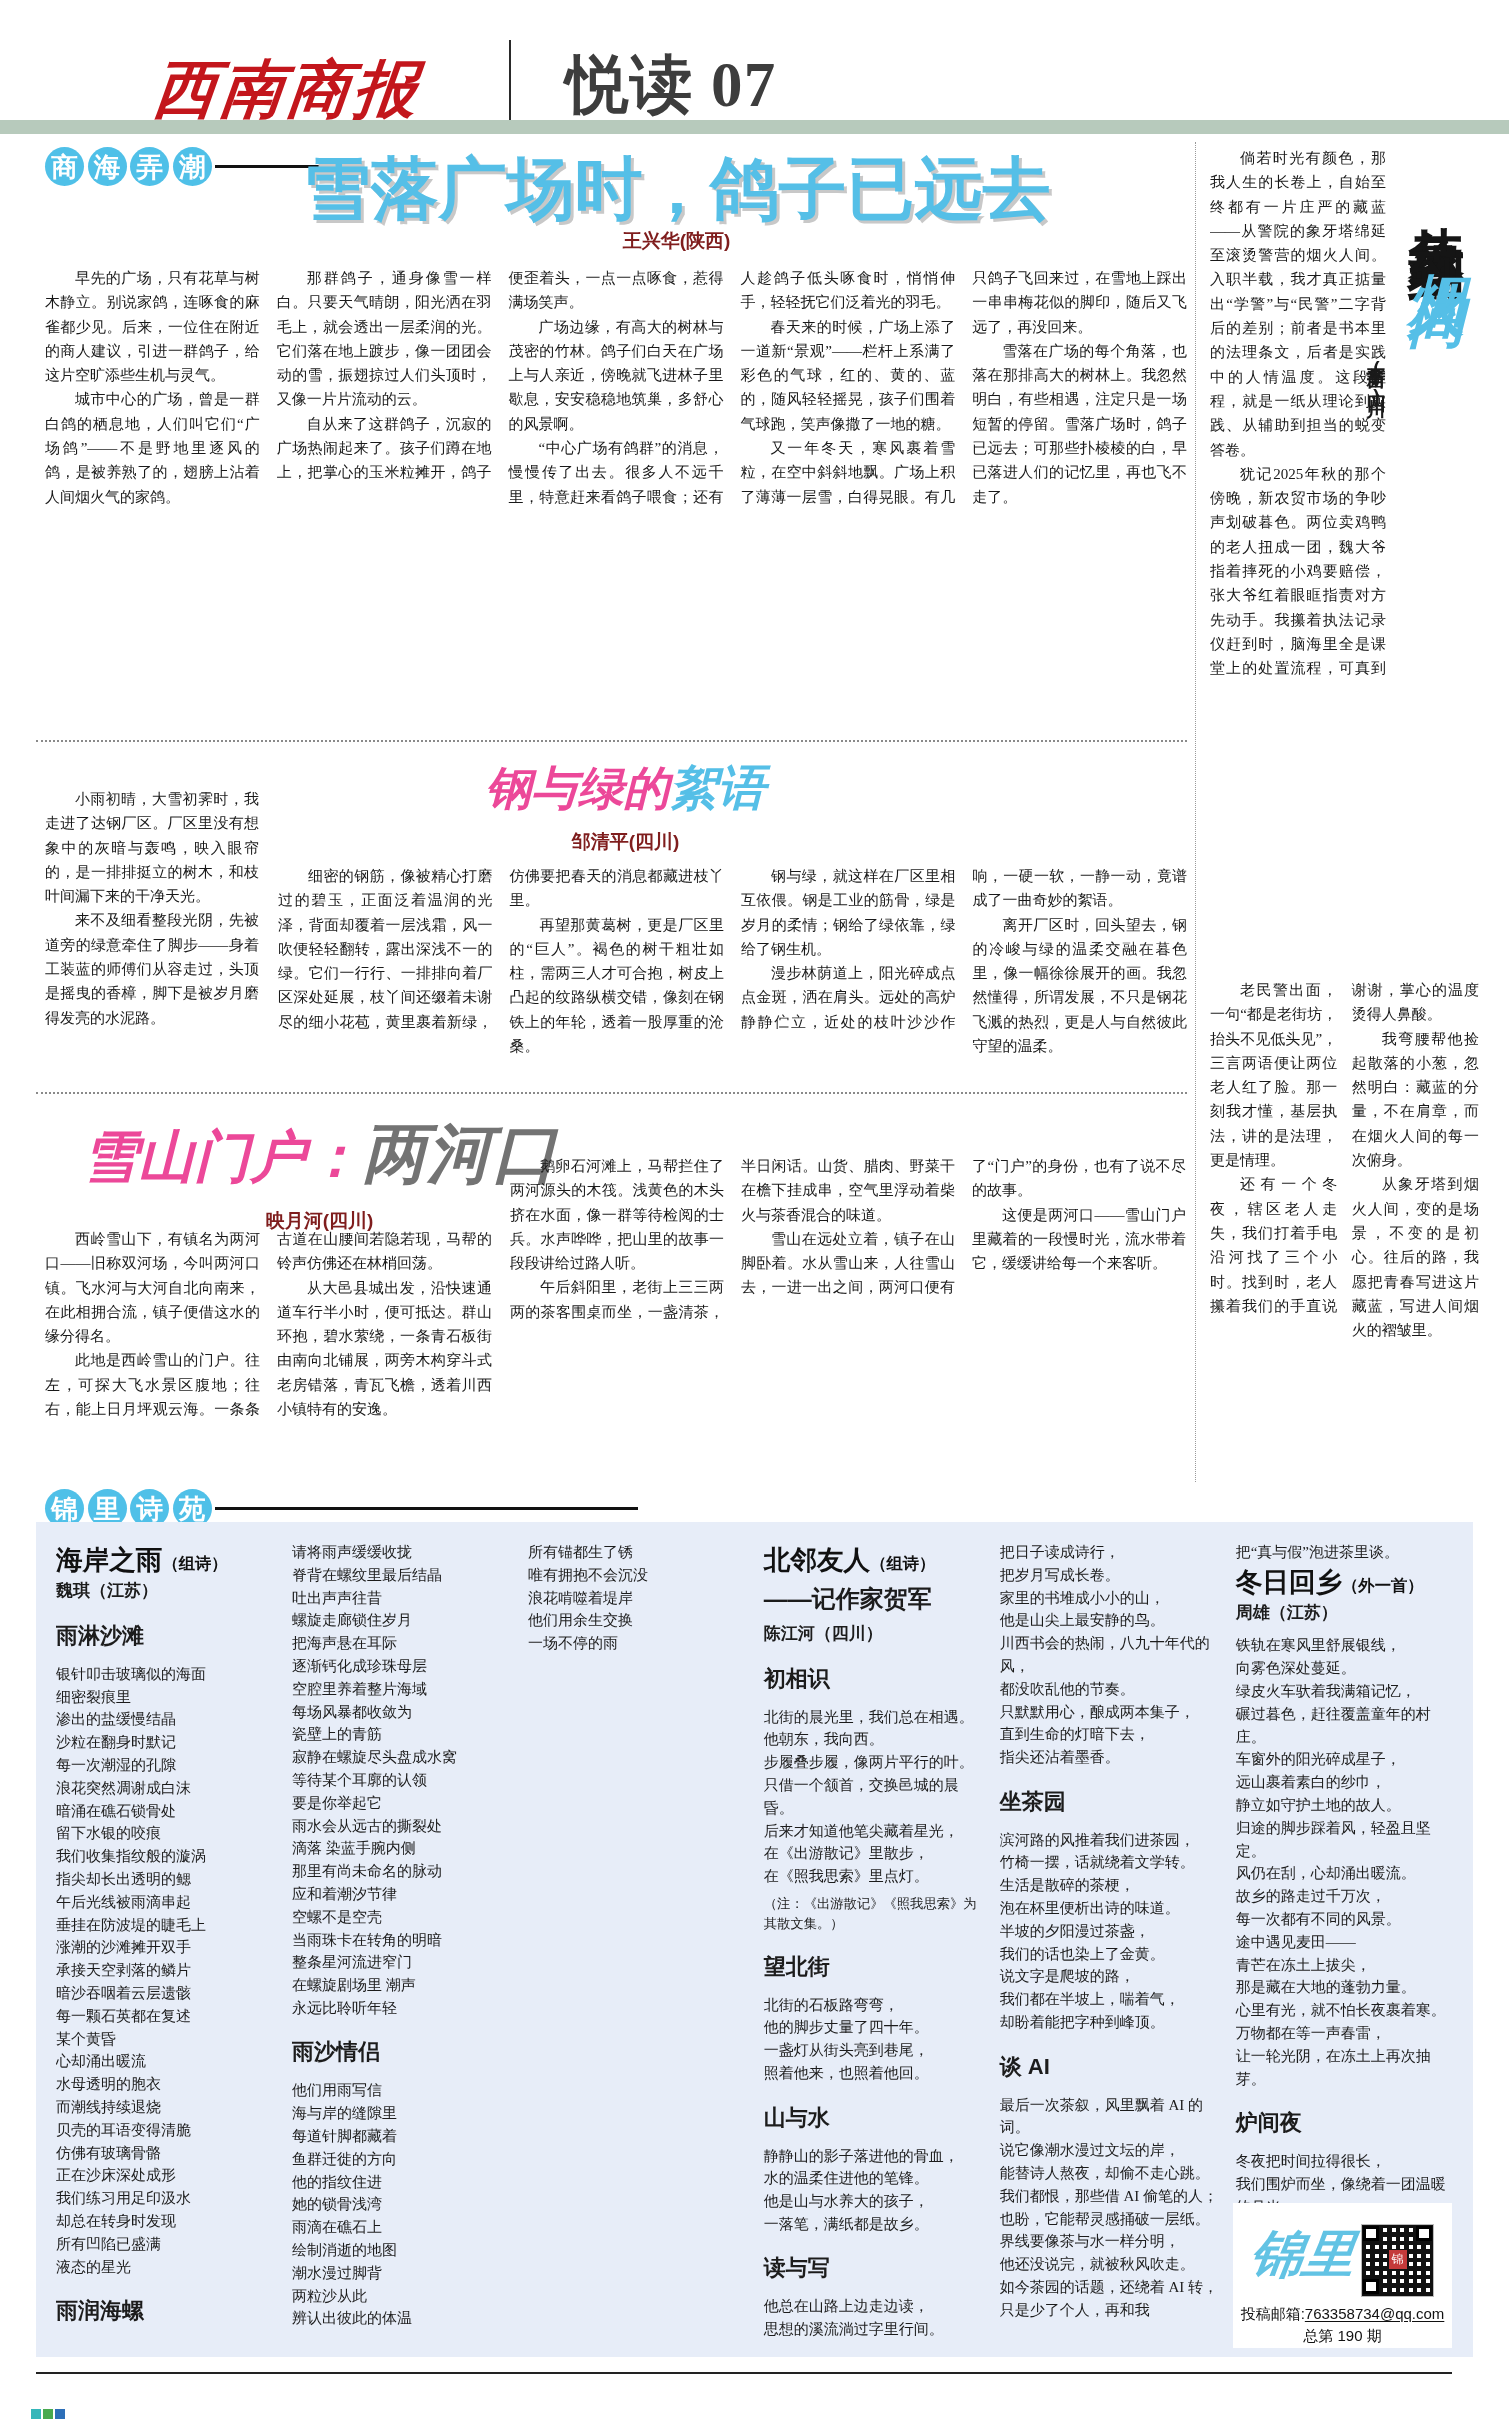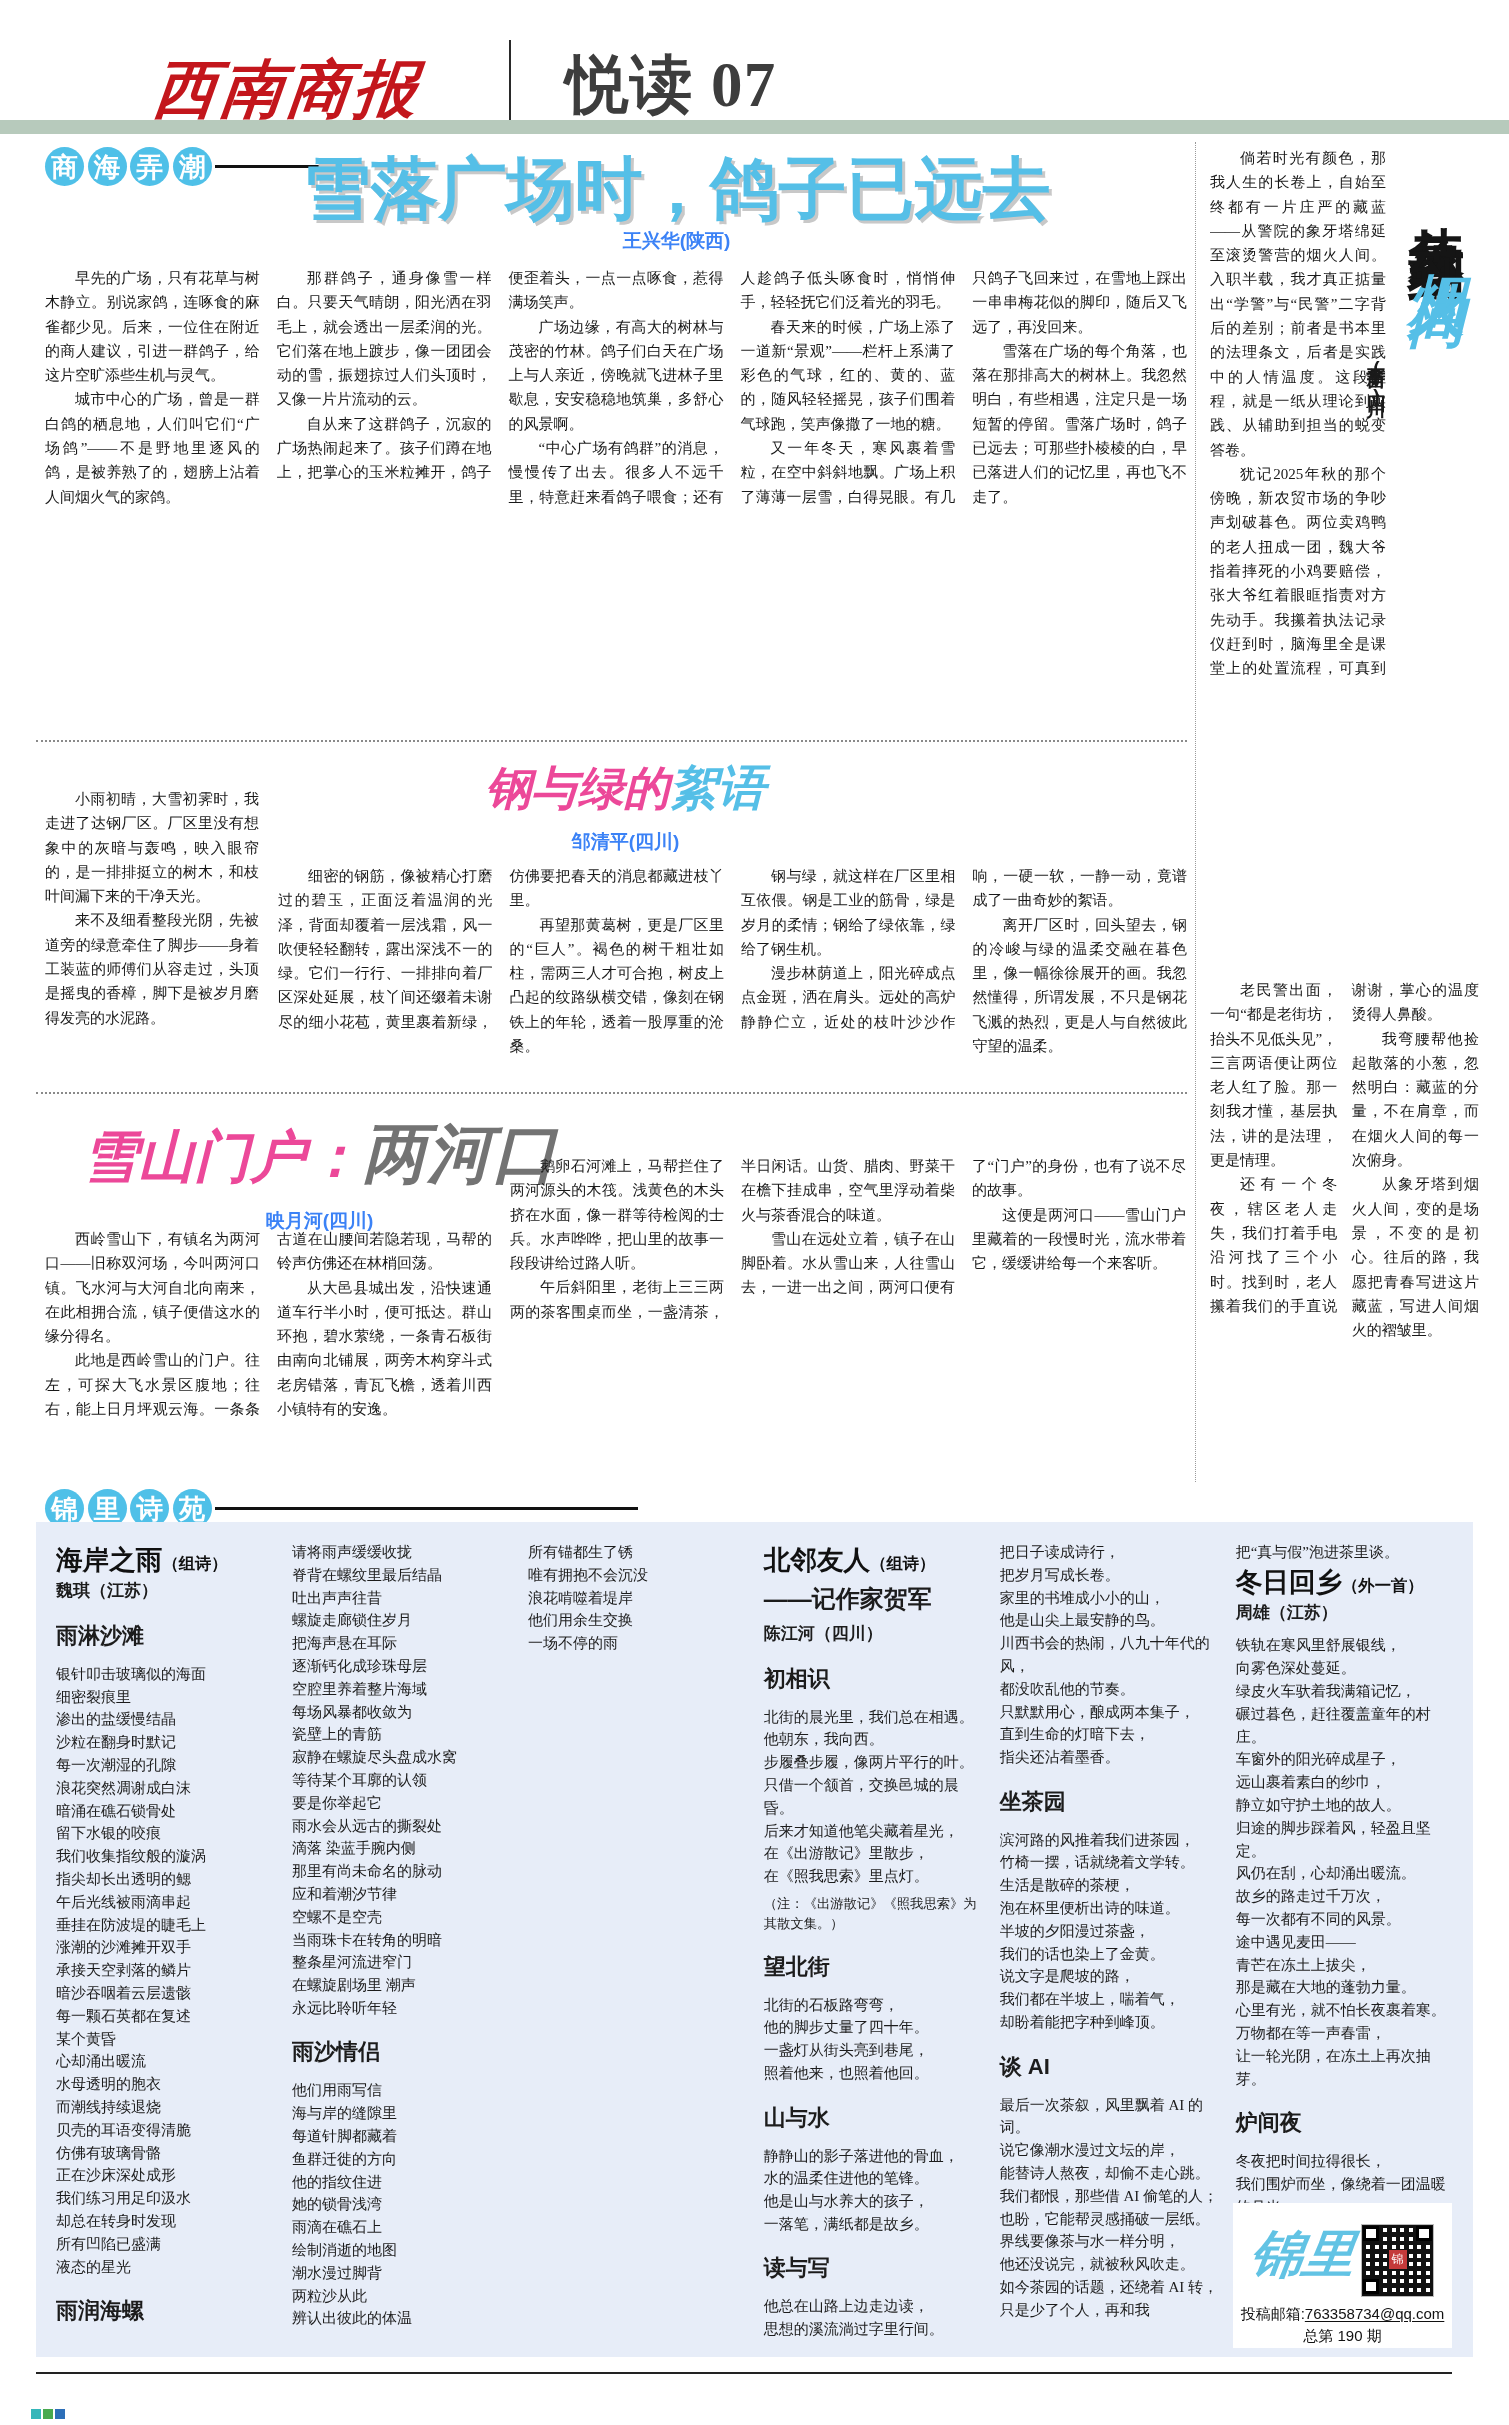--- a/index.html
+++ b/index.html
@@ -23,21 +23,21 @@
             font-family:"Liberation Sans","DejaVu Sans",sans-serif;font-weight:bold;font-size:26.6px;
             display:flex;align-items:center;justify-content:center;}
   .badge .line{height:2.4px;background:#111;}
 
   
   .h-main{font-family:"Liberation Sans","DejaVu Sans",sans-serif;font-weight:900;
           color:#55bfe7;text-shadow:3px 3px 0 #c8c8c8;white-space:nowrap;}
   .h-serif{font-weight:900;color:#ec4899;white-space:nowrap;font-style:italic;}
   .blue-i{color:#55bfe7;font-style:italic;margin-top:18px;}
   .byline{font-family:"Liberation Sans","DejaVu Sans",sans-serif;font-weight:bold;
-          font-size:19px;color:#3b82f6;}
+          font-size:19px;color:#7f1d1d;}
 
   
   .cols{column-gap:17px;font-size:15px;line-height:1.62;text-align:justify;color:#191919;}
   .cols p{margin:0;text-indent:2em;}
   .c5{column-count:5;} .c4{column-count:4;} .c3{column-count:3;} .c2{column-count:2;} .c1{column-count:1;}
 
   .dotted-h{border-top:2.4px dotted #8a8a8a;}
   .dotted-v{border-left:1.8px dotted #9a9a9a;}
 
   

